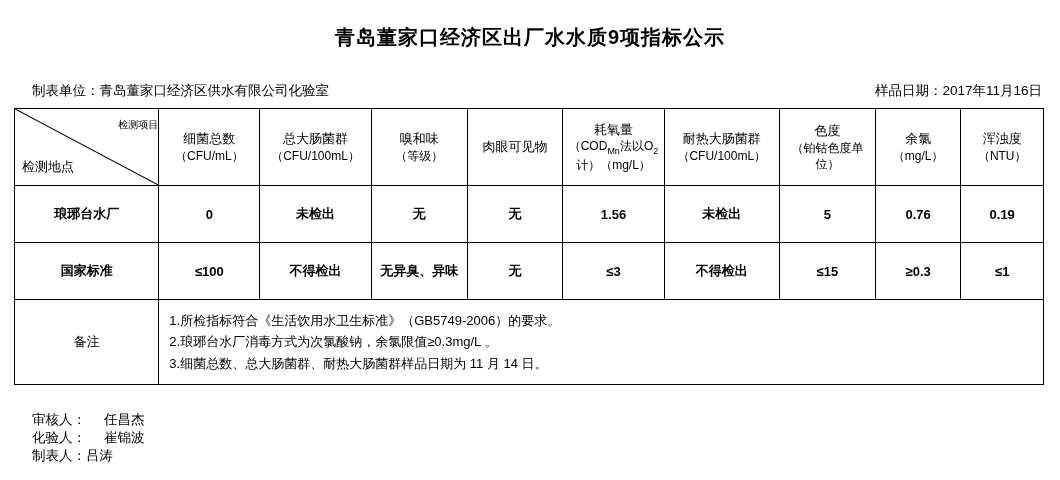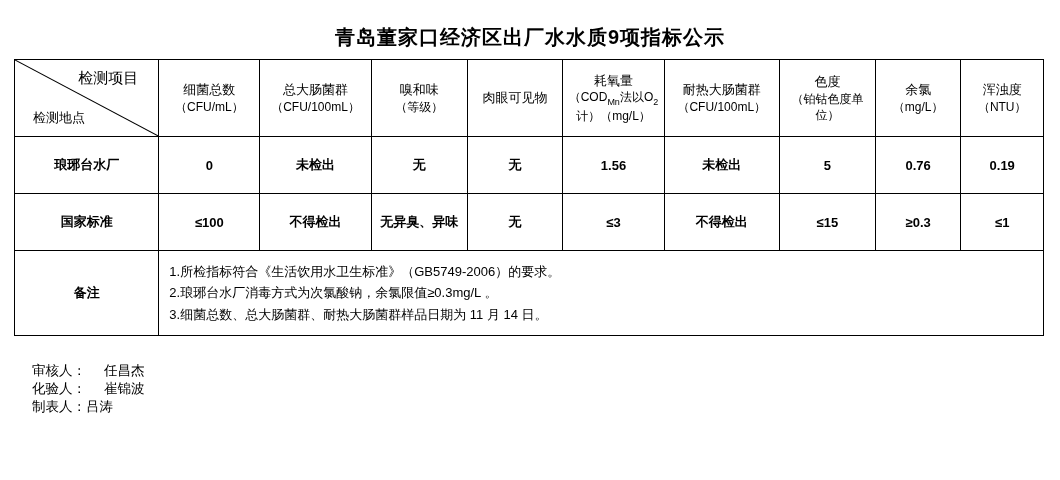--- a/index.html
+++ b/index.html
@@ -64,40 +64,39 @@
     position: relative;
     padding: 0 !important;
     height: 70px;
   }
   .corner .diag {
     position: absolute;
     left: 0; top: 0; width: 100%; height: 100%;
   }
   .corner .tr {
     position: absolute;
-    right: 20px;
+    right: 0;
     top: 9px;
-    font-size: 15px;
+    font-size: 10px;
   }
   .corner .bl {
     position: absolute;
-    left: 18px;
+    left: 7px;
     bottom: 9px;
     font-size: 13px;
   }
   .data-row td {
     height: 50px;
     font-weight: bold;
   }
   .note-row td {
     height: 72px;
   }
   .note-label {
     text-align: center;
-    font-weight: bold;
   }
   .note-body {
     text-align: left !important;
     padding: 6px 8px 6px 10px !important;
     font-size: 13px;
     line-height: 1.65;
   }
   .note-body .nline { display: block; white-space: nowrap; }
   .sub {
     font-size: 9px;
@@ -116,20 +115,28 @@
   .footer .f3 { width: 26%; text-align: left; padding-right: 48px; }
   .gap { display: inline-block; width: 18px; }
 </style>
 </head>
 <body>
 
 <div class="page">
 
   <div class="title">青岛董家口经济区出厂水水质9项指标公示</div>
 
+  <div class="meta-row">
+    <div class="meta-left">
+      <span>制表单位：</span><span>青岛董家口经济区供水有限公司化验室</span>
+    </div>
+    <div class="meta-right">
+      <span>样品日期：</span><span>2017年11月16日</span>
+    </div>
+  </div>
 
   <table class="main">
     <colgroup>
       <col style="width:140px">
       <col style="width:98px">
       <col style="width:108px">
       <col style="width:93px">
       <col style="width:93px">
       <col style="width:98px">
       <col style="width:112px">

